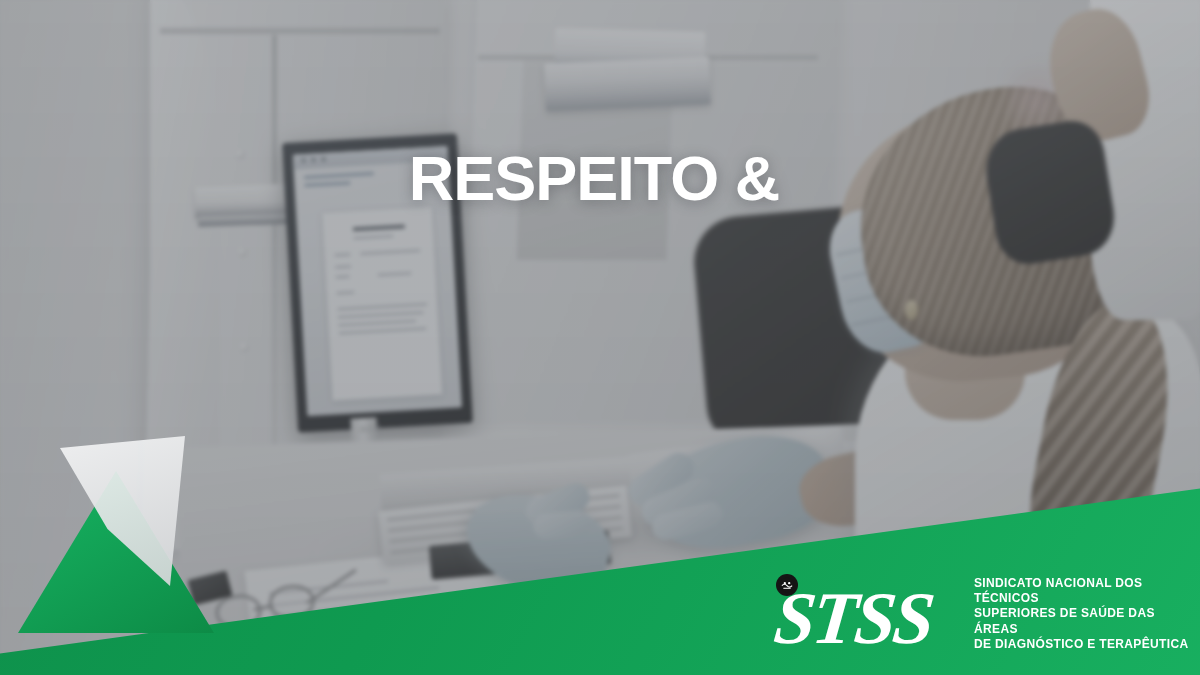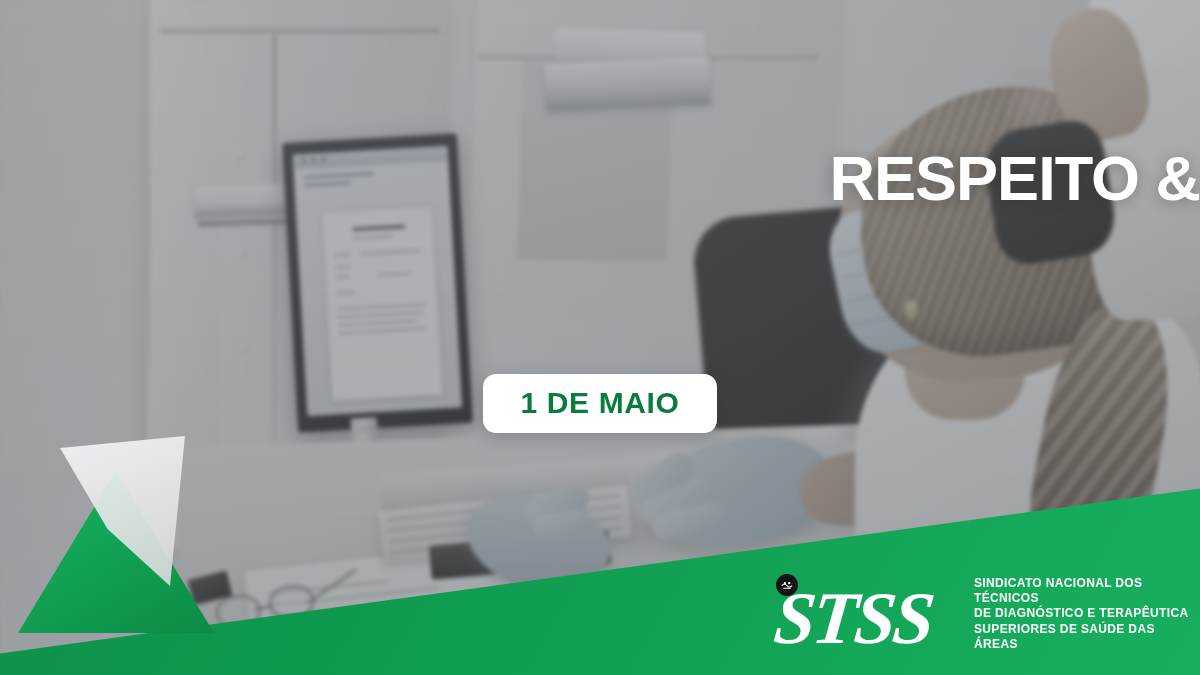--- a/index.html
+++ b/index.html
@@ -329,21 +329,21 @@
   }
   .tri-white{
     position:absolute;left:60px;top:436px;width:125px;height:150px;
     background:linear-gradient(160deg,#f3f4f5,#d4d6d8);
     clip-path:polygon(0 8%, 100% 0, 88% 100%, 38% 62%);
     opacity:.93;
   }
 
   
   .headline{
-    position:absolute;left:0;right:0;top:150px;text-align:right;
+    position:absolute;left:0;right:12px;top:150px;text-align:center;
     pointer-events:none;
   }
   .hl-line{
     color:#fff;font-weight:bold;font-size:63px;line-height:.92;
     letter-spacing:-1px;
     text-shadow:0 2px 14px rgba(40,44,50,.35);
   }
   .subhead{
     margin-top:9px;
     color:#fff;font-size:47px;font-weight:300;line-height:1.05;
@@ -505,39 +505,36 @@
 
   <div class="green-band"></div>
 
   <div class="tri-green-grad"></div>
   <div class="tri-white"></div>
 
   <div class="headline">
     <div class="hl-line">RESPEITO &amp;</div>
   </div>
 
-  <div class="badge-wrap">
-    <span class="badge">1 DE MAIO</span>
-  </div>
 
   <div class="logo">
     <div class="logo-mark">
       <svg viewBox="0 0 190 90" width="190" height="90" aria-hidden="true">
         <text x="10" y="74" font-family="Liberation Serif, serif" font-style="italic" font-weight="bold" font-size="74" fill="#ffffff" transform="skewX(-6)" letter-spacing="-3">STSS</text>
       </svg>
       <span class="logo-badgeicon">
         <svg viewBox="0 0 22 22" width="16" height="16">
           <circle cx="11" cy="11" r="10" fill="#151515"></circle>
           <path d="M4 12 q3.5 -4 7 0 q3.5 4 7 0" stroke="#fff" stroke-width="1.6" fill="none"></path>
           <circle cx="8" cy="8.5" r="1.6" fill="#fff"></circle>
           <circle cx="14" cy="8.5" r="1.6" fill="#fff"></circle>
           <path d="M6 15.5 h10" stroke="#fff" stroke-width="1.4"></path>
         </svg>
       </span>
     </div>
     <div class="logo-words">
       <div>SINDICATO NACIONAL DOS TÉCNICOS</div>
+      <div>SUPERIORES DE SAÚDE DAS ÁREAS</div>
       <div>DE DIAGNÓSTICO E TERAPÊUTICA</div>
-      <div>SUPERIORES DE SAÚDE DAS ÁREAS</div>
     </div>
   </div>
 
 </div>
 
 </body></html>

